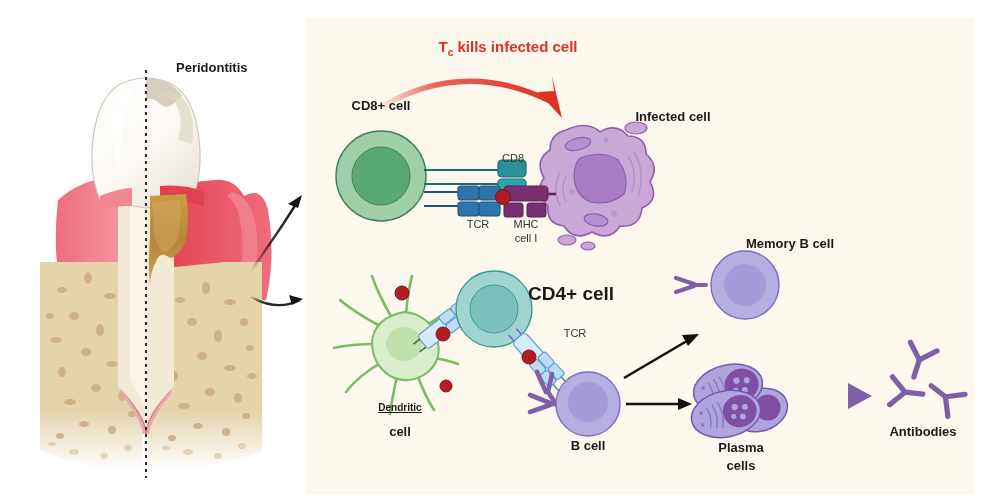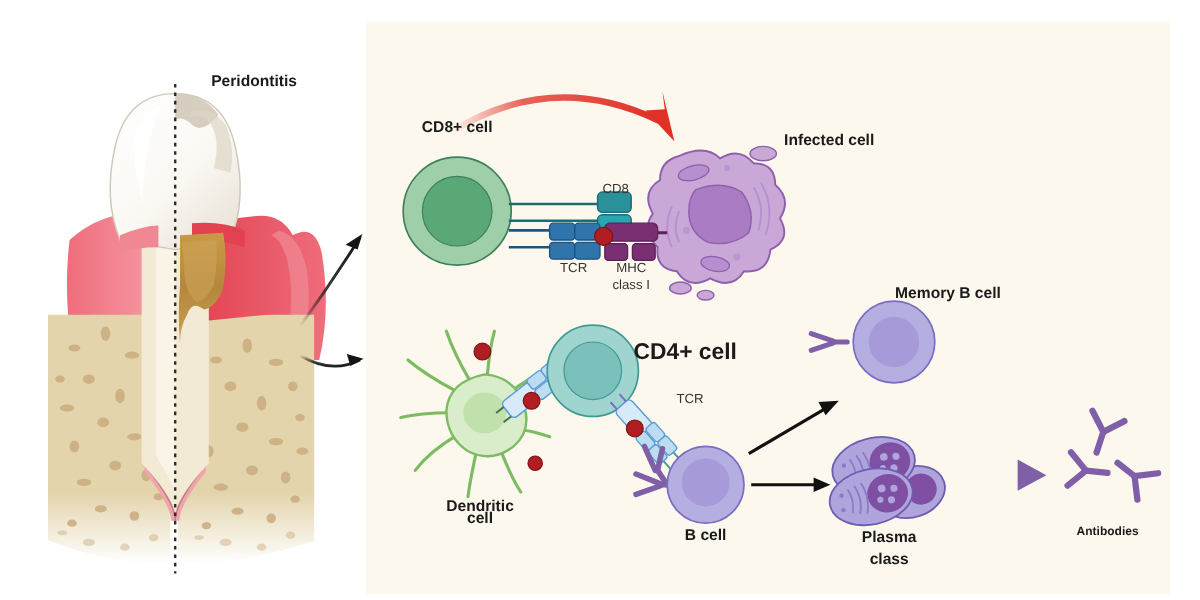--- a/index.html
+++ b/index.html
@@ -379,43 +379,44 @@
           <path d="M903 394 L903 412"></path>
     </g>
     <g transform="rotate(128 947 398)">
       <path d="M933 386 L947 400"></path>
           <path d="M961 386 L947 400"></path>
           <path d="M947 400 L947 418"></path>
     </g>
   </g>
 </svg>
 
+<div class="lbl red ctr" style="left:508px;top:38px;font-size:15px;"><span>T</span><sub>c</sub><span> kills infected cell</span></div>
 
 <div class="lbl" style="left:176px;top:60px;font-size:13px;">Peridontitis</div>
 
 <div class="lbl ctr" style="left:381px;top:98px;font-size:13px;text-align:center;">CD8+ cell</div>
 
-<div class="lbl ctr" style="left:691px;top:109px;font-size:13px;">Infected cell</div>
+<div class="lbl ctr" style="left:673px;top:109px;font-size:13px;">Infected cell</div>
 
 <div class="lbl thin ctr" style="left:513px;top:152px;font-size:11px;">CD8</div>
 
 <div class="lbl thin ctr" style="left:478px;top:218px;font-size:11px;">TCR</div>
 
 <div class="lbl thin ctr" style="left:526px;top:218px;font-size:11px;">MHC</div>
-<div class="lbl thin ctr" style="left:526px;top:232px;font-size:11px;">class I</div>
-
-<div class="lbl ctr" style="left:400px;top:414px;font-size:13px;">Dendritic</div>
+<div class="lbl thin ctr" style="left:526px;top:232px;font-size:11px;">cell I</div>
+
+<div class="lbl ctr" style="left:400px;top:402px;font-size:10px;text-decoration:underline;">Dendritic</div>
 <div class="lbl ctr" style="left:400px;top:424px;font-size:13px;">cell</div>
 
 <div class="lbl" style="left:528px;top:283px;font-size:19px;">CD4+ cell</div>
 
 <div class="lbl thin ctr" style="left:575px;top:327px;font-size:11px;">TCR</div>
 
 <div class="lbl ctr" style="left:588px;top:438px;font-size:13px;">B cell</div>
 
 <div class="lbl ctr" style="left:790px;top:236px;font-size:13px;text-align:center;">Memory B cell</div>
 
 <div class="lbl ctr" style="left:741px;top:440px;font-size:13px;">Plasma</div>
-<div class="lbl ctr" style="left:741px;top:458px;font-size:13px;">class</div>
-
-<div class="lbl ctr" style="left:923px;top:438px;font-size:10px;">Antibodies</div>
+<div class="lbl ctr" style="left:741px;top:458px;font-size:13px;">cells</div>
+
+<div class="lbl ctr" style="left:923px;top:424px;font-size:13px;">Antibodies</div>
 
 </div>
 
 </body></html>

